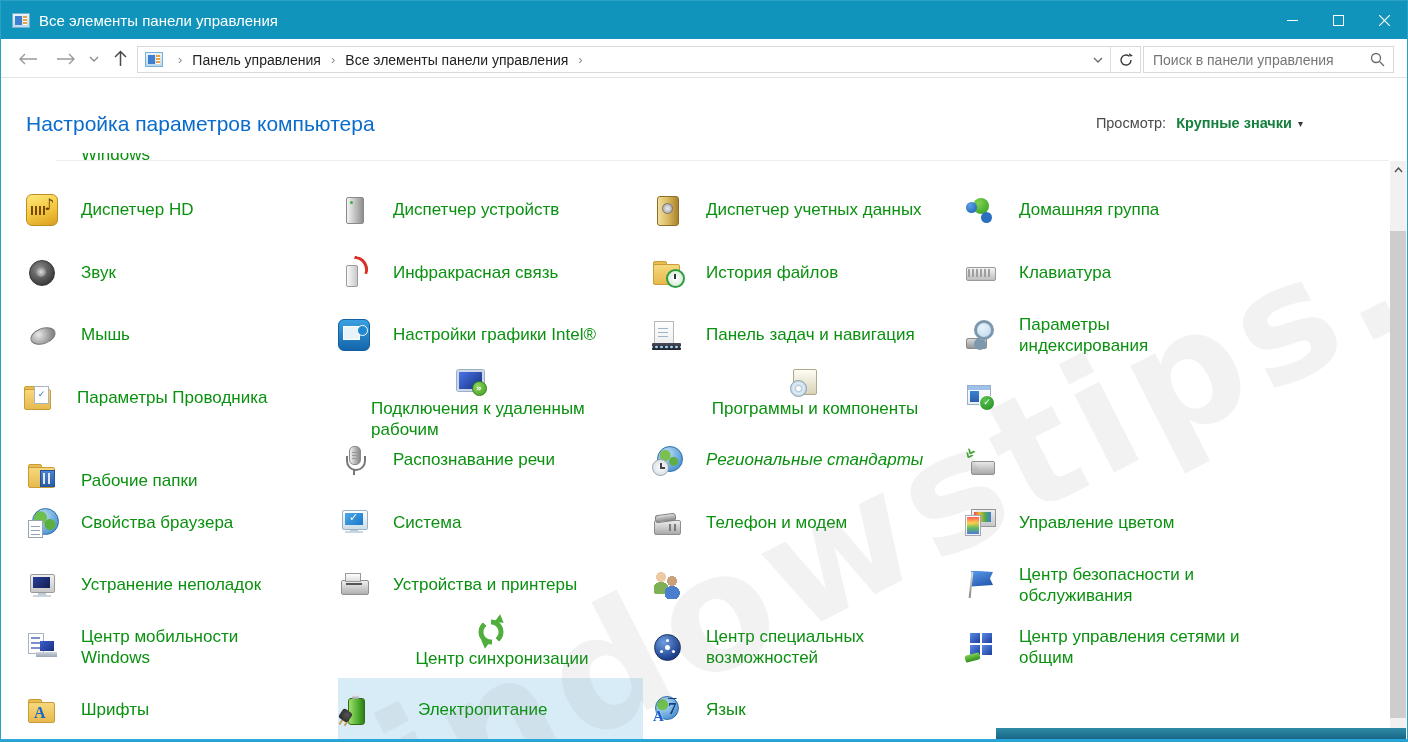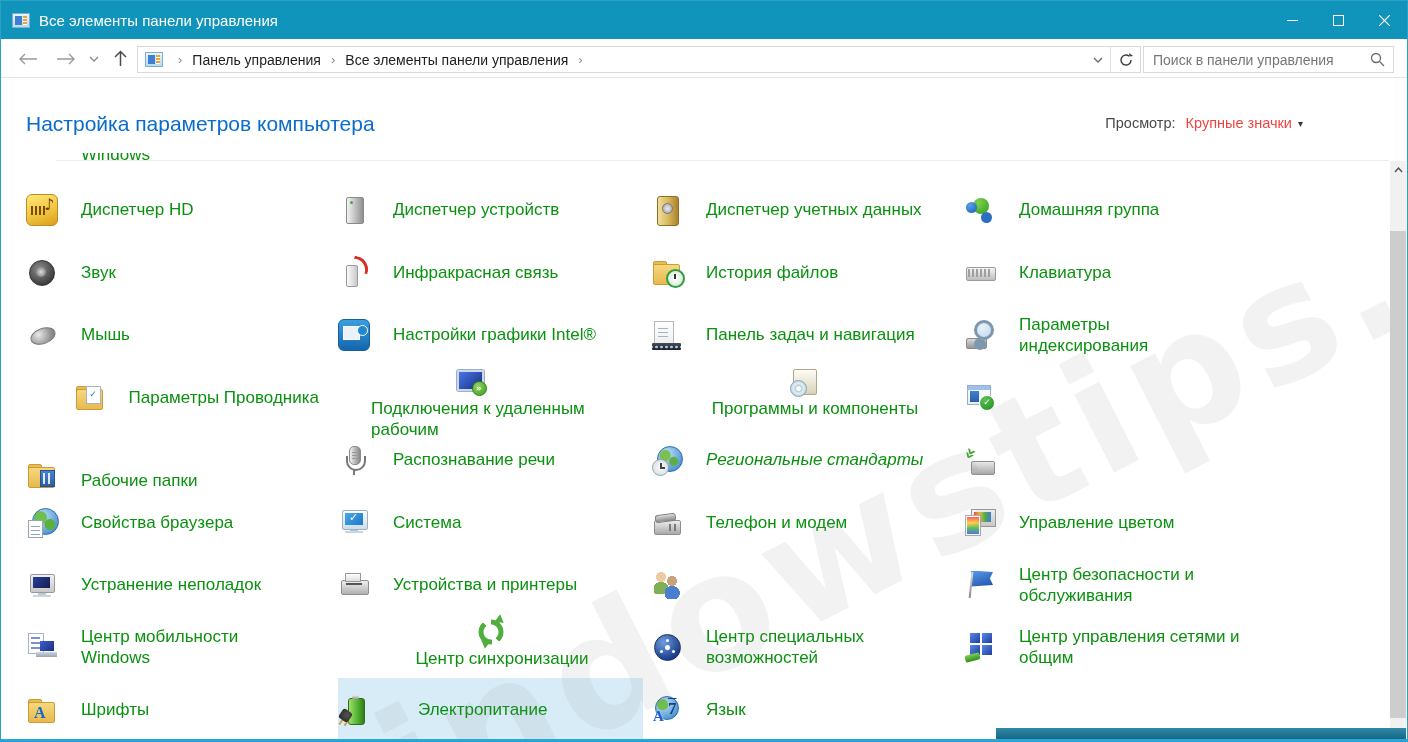--- a/index.html
+++ b/index.html
@@ -39,21 +39,21 @@
     display:flex;align-items:center;background:#fff;}
   .search input{border:none;outline:none;flex:1;font:14px "Liberation Sans",sans-serif;
     padding:0 4px 0 9px;color:#222;}
   .search input::placeholder{color:#767676;}
   .search-ic{flex:none;margin-right:8px;}
   
   .pagehead{position:absolute;left:0;top:78px;right:0;height:74px;background:#fff;}
   .page-title{position:absolute;left:25px;top:33px;font-size:21px;color:#0a6ccc;}
   .viewctl{position:absolute;right:104px;top:36px;display:flex;align-items:center;font-size:14.5px;}
   .view-label{color:#4a4a4a;margin-right:10px;}
-  .view-link{color:#ef4444;}
+  .view-link{color:#15803d;font-weight:bold;}
   .view-caret{color:#3a3a3a;font-size:10px;margin-left:6px;}
   
   .viewport{position:absolute;left:1px;top:152px;right:18px;bottom:2px;overflow:hidden;background:#fff;z-index:2;}
   .faintline{position:absolute;left:54px;right:0;top:7px;height:1px;background:#ededed;}
   .partial-label{position:absolute;left:79px;top:-9px;font-size:17px;color:#0b9110;line-height:21px;}
   .cell{position:absolute;width:305px;height:63px;display:flex;align-items:center;cursor:pointer;}
   .cell.hl{background:#d8ecf8;gap:25px;}
   .lbl{margin-left:23px;font-size:17px;line-height:21px;color:#0b9110;max-width:222px;}
   
   .sbar{position:absolute;right:1px;top:160px;width:16px;height:567px;background:#f1f1f1;z-index:7;}
@@ -415,21 +415,21 @@
     <span class="lbl">Настройки графики Intel®</span>
   </div>
         <div class="cell" style="left: 649px; top: 150px;">
     <span class="ic ic-taskbar"></span>
     <span class="lbl">Панель задач и навигация</span>
   </div>
         <div class="cell" style="left: 962px; top: 150px;">
     <span class="ic ic-indexing"></span>
     <span class="lbl">Параметры индексирования</span>
   </div>
-        <div class="cell" style="left: 12px; top: 212.5px; justify-content: flex-end;">
+        <div class="cell" style="left: 20px; top: 212.5px;">
     <span class="ic ic-explorer-options foldr">
             <i></i>
           </span>
     <span class="lbl">Параметры Проводника</span>
   </div>
         <div class="cell" style="left: 316px; top: 212.5px; flex-direction: column;">
     <span class="ic ic-remote-desktop"></span>
     <span class="lbl">Подключения к удаленным рабочим</span>
   </div>
         <div class="cell" style="left: 649px; top: 212.5px; flex-direction: column;">

